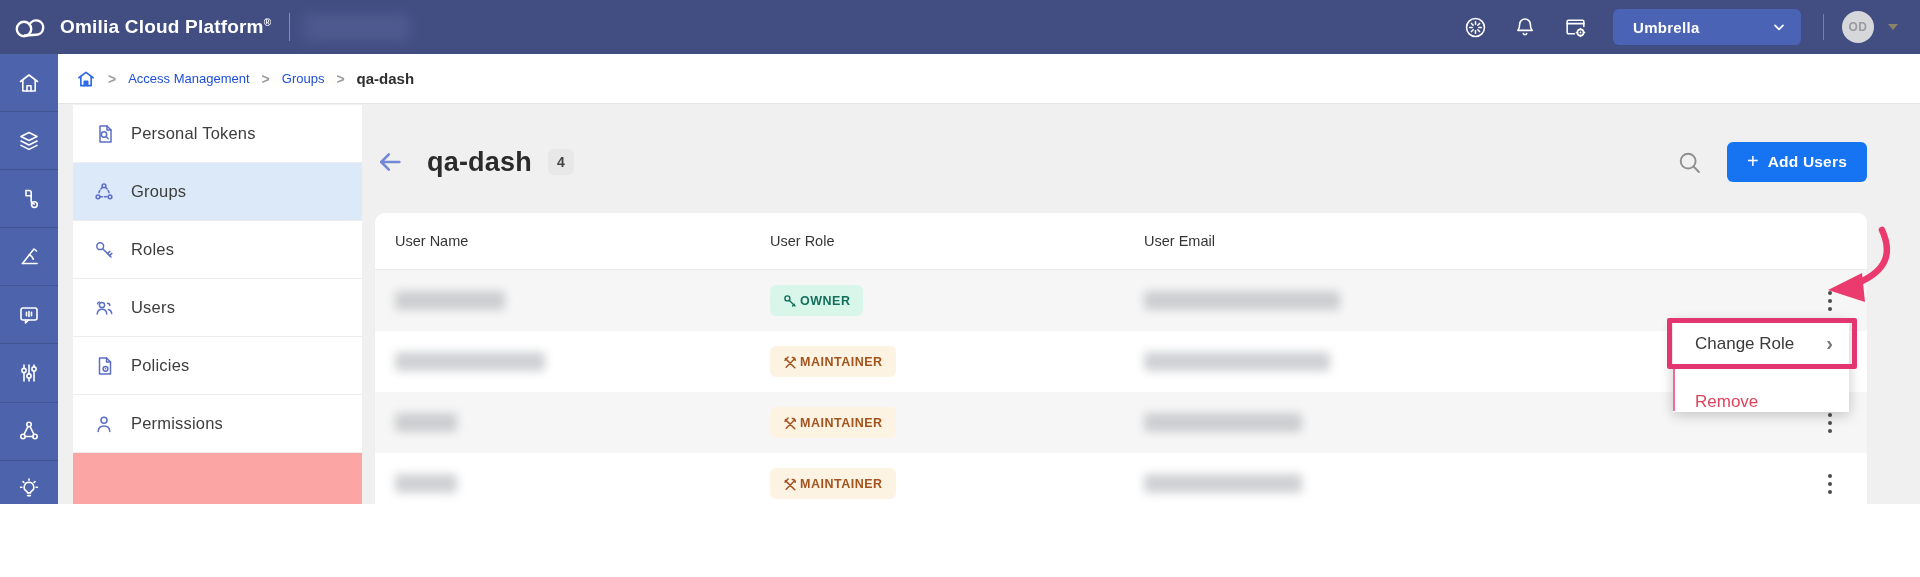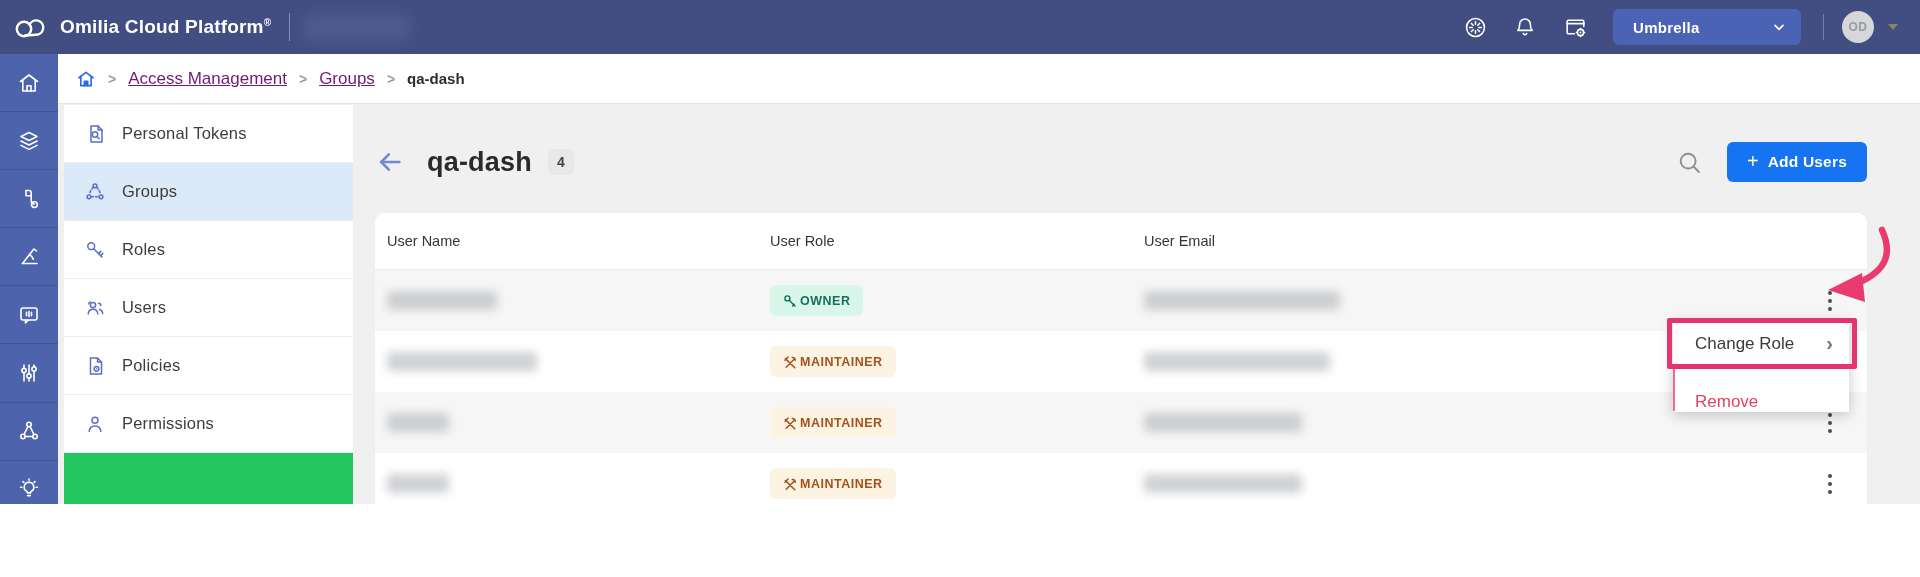--- a/index.html
+++ b/index.html
@@ -31,26 +31,26 @@
   
   .rail { position:absolute; left:0; top:54px; width:58px; height:523px; background:#4d63ac;
           display:flex; flex-direction:column; z-index:20; }
   .rail-item { flex:0 0 58.1px; display:flex; align-items:center; justify-content:center;
                border-bottom:1px solid rgba(0,0,0,.14); cursor:pointer; }
 
   
   .breadcrumb-bar { position:absolute; left:58px; top:54px; width:1862px; height:50px; background:#fff;
                     border-bottom:1px solid #e4e4e6; display:flex; align-items:center; padding-left:18px;
                     gap:12px; z-index:10; }
-  .crumb { font-size:17px; color:#701a75; cursor:pointer;text-decoration:underline; }
+  .crumb { font-size:13px; color:#1d4ed8; cursor:pointer; }
   .crumb-sep { font-size:14px; color:#9a9a9a; font-weight:700; }
   .crumb-current { font-size:15px; color:#2d2d2d; font-weight:700; }
 
   
-  .sidebar { position:absolute; left:64px; top:105px; width:289px; height:472px; background:#22c55e; z-index:5; }
+  .sidebar { position:absolute; left:73px; top:105px; width:289px; height:472px; background:#fca5a5; z-index:5; }
   .side-item { height:58px; display:flex; align-items:center; padding-left:20px; gap:16px;
                border-bottom:1px solid #ededef; cursor:pointer; background:#fff; }
   .side-item.active { background:#dce9f8; }
   .side-label { font-size:16.5px; color:#3d3d3d; font-weight:500; letter-spacing:.2px; }
 
   
   .content { position:absolute; left:347px; top:105px; width:1573px; height:472px;
              padding:34px 53px 0 28px; }
   .title-row { display:flex; align-items:center; height:46px; }
   .back-btn { background:none; border:none; cursor:pointer; width:30px; height:30px; display:flex;
@@ -65,21 +65,21 @@
                    border:none; border-radius:6px; cursor:pointer; }
   .add-users-btn .plus { color:#fff; font-size:20px; font-weight:400; line-height:1; margin-top:-2px; }
   .add-users-btn .lbl { color:#fff; font-size:15.5px; font-weight:700; letter-spacing:.2px; }
 
   
   .card { margin-top:28px; background:#fff; border-radius:10px; overflow:hidden;
           box-shadow:0 1px 2px rgba(0,0,0,.04); }
   .t-head { display:flex; height:57px; align-items:center; border-bottom:1px solid #ececec; background:#fff; }
   .t-row { display:flex; height:61px; align-items:center; }
   .t-row.alt { background:#f6f6f6; }
-  .col-name { width:395px; padding-left:12px; }
+  .col-name { width:395px; padding-left:20px; }
   .col-role { width:374px; }
   .col-email { flex:1; }
   .col-actions { width:75px; display:flex; justify-content:center; }
   .th { font-size:14.5px; color:#353535; font-weight:500; }
 
   .blur-bar { height:19px; border-radius:4px; background:#b5b8bc; filter:blur(5px); opacity:.65; }
   .bw-110{width:110px;} .bw-150{width:150px;} .bw-62{width:62px;}
   .bw-196{width:196px;} .bw-186{width:186px;} .bw-158{width:158px;}
 
   .chip { display:inline-flex; align-items:center; gap:3px; height:31px; padding:0 13px; border-radius:6px;

